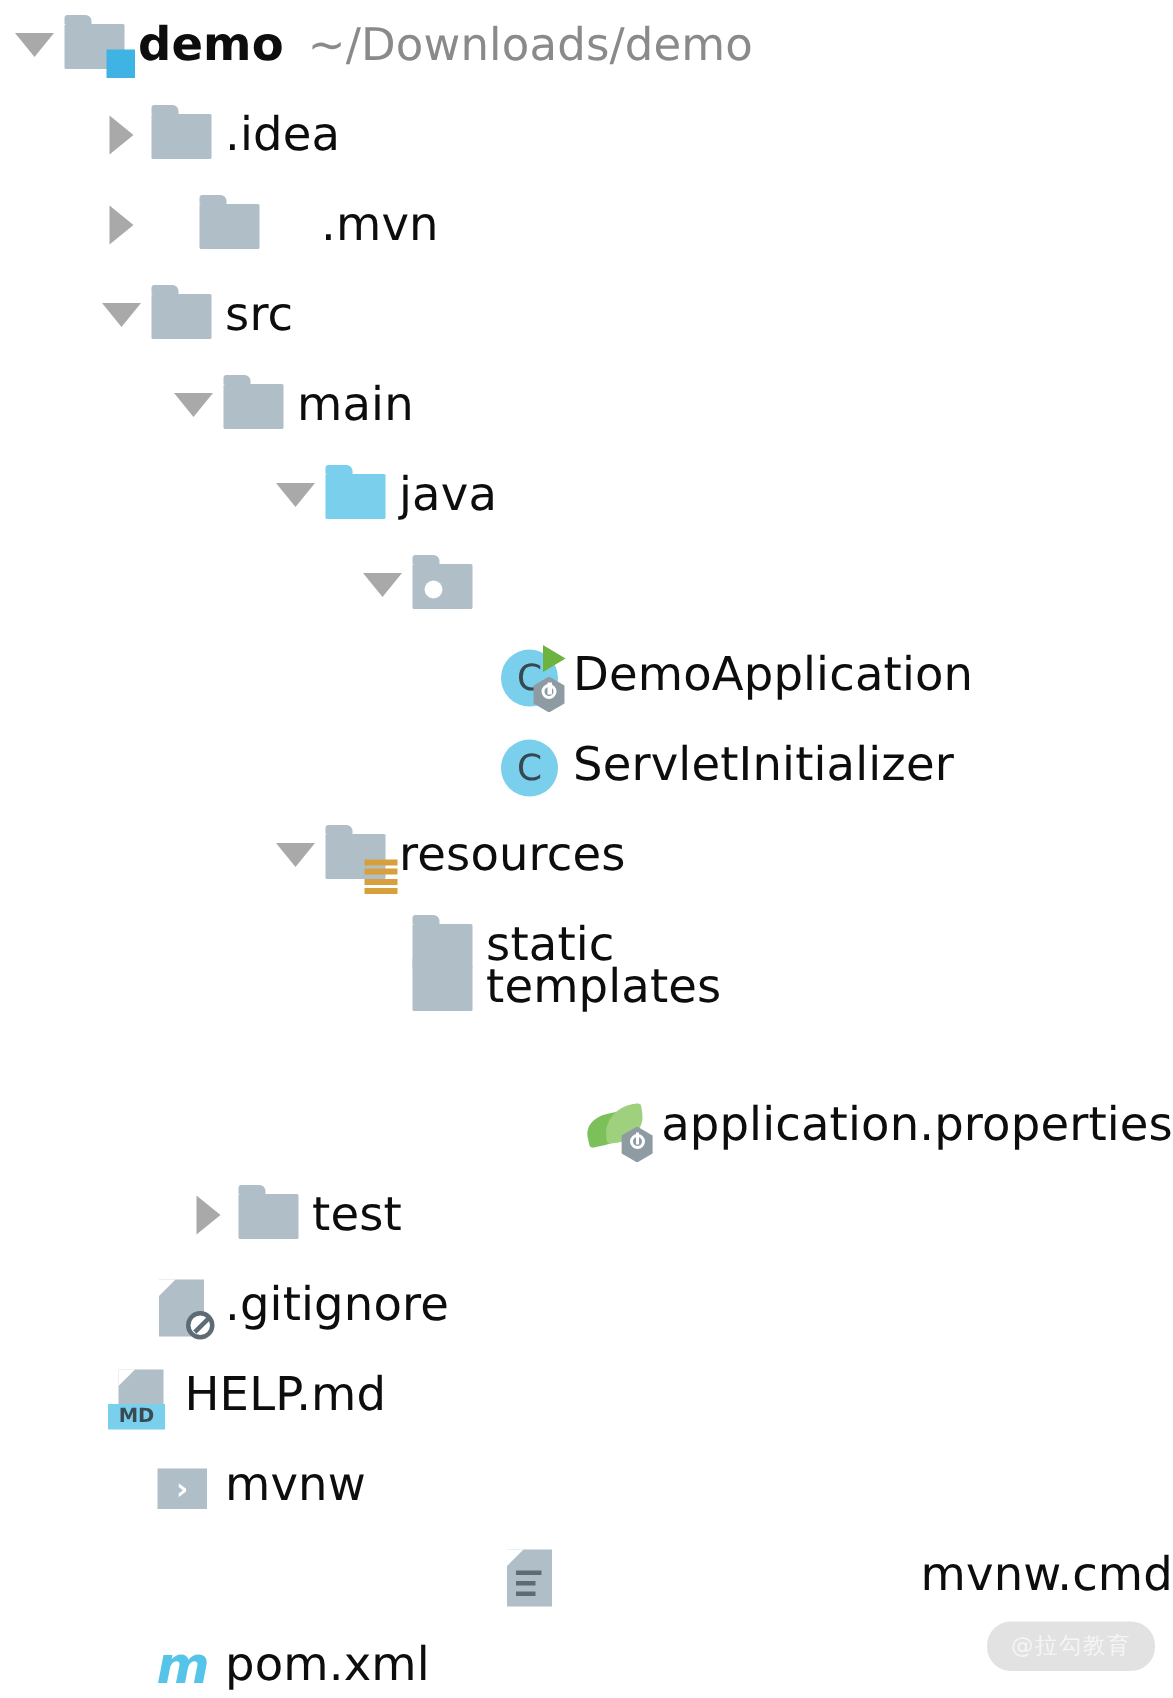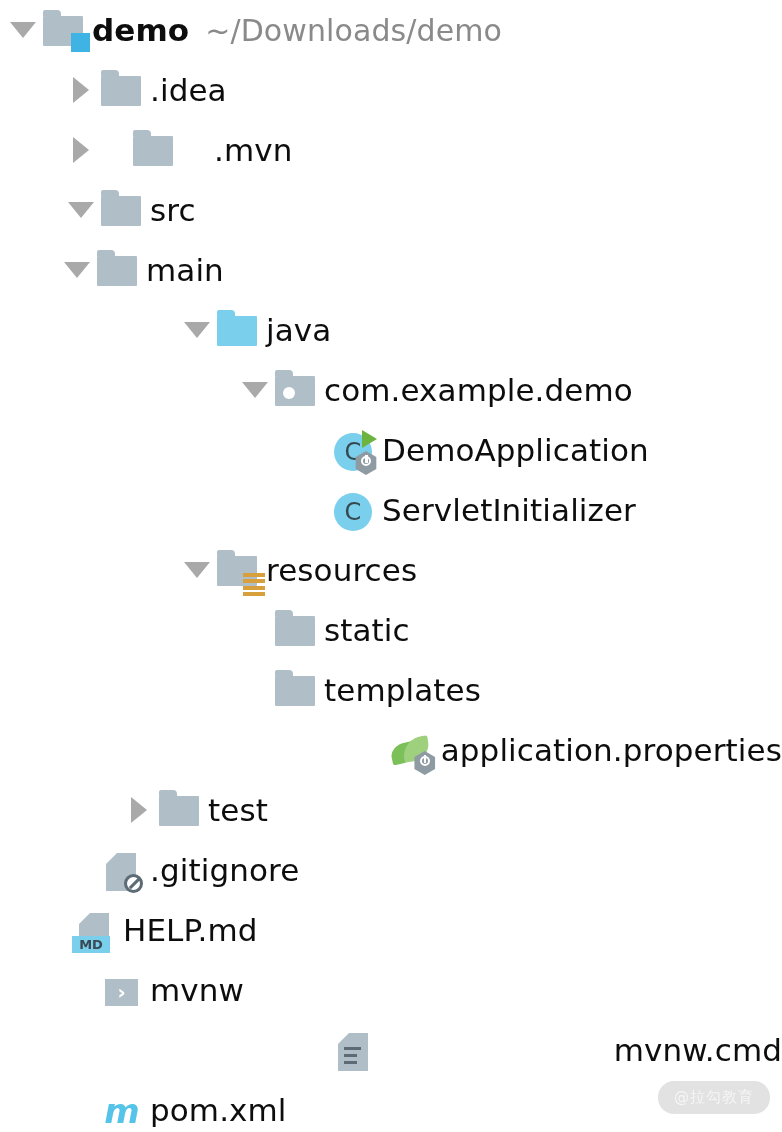--- a/index.html
+++ b/index.html
@@ -230,21 +230,21 @@
     </div>
     <div class="row" style="top: 180px; padding-left: 64px;">
       <span class="arrow">
         <span class="tri-down"></span>
       </span>
       <span class="icon">
         <span class="folder"></span>
       </span>
       <span class="label">src</span>
     </div>
-    <div class="row" style="top: 240px; padding-left: 60px;">
+    <div class="row" style="top: 240px; padding-left: 112px;">
       <span class="arrow">
         <span class="tri-down"></span>
       </span>
       <span class="icon">
         <span class="folder"></span>
       </span>
       <span class="label">main</span>
     </div>
     <div class="row" style="top: 300px; padding-left: 180px;">
       <span class="arrow">
@@ -256,21 +256,20 @@
       <span class="label">java</span>
     </div>
     <div class="row" style="top: 360px; padding-left: 238px;">
       <span class="arrow">
         <span class="tri-down"></span>
       </span>
       <span class="icon">
         <span class="folder"></span>
         <span class="pkg-dot"></span>
       </span>
-      <span class="label">com.example.demo</span>
     </div>
     <div class="row" style="top: 420px; padding-left: 296px;">
       <span class="arrow spacer">
         <span class="tri-right"></span>
       </span>
       <span class="icon">
         <span class="cls">
           <span>C</span>
         </span>
         <span class="run-tri"></span>
@@ -306,21 +305,21 @@
     </div>
     <div class="row" style="top: 600px; padding-left: 238px;">
       <span class="arrow spacer">
         <span class="tri-right"></span>
       </span>
       <span class="icon">
         <span class="folder"></span>
       </span>
       <span class="label">static</span>
     </div>
-    <div class="row" style="top: 660px; padding-left: 238px;">
+    <div class="row" style="top: 628px; padding-left: 238px;">
       <span class="arrow spacer">
         <span class="tri-right"></span>
       </span>
       <span class="icon">
         <span class="folder"></span>
       </span>
       <span class="label">templates</span>
     </div>
     <div class="row" style="top: 720px; padding-left: 238px; justify-content: flex-end;">
       <span class="arrow spacer">

